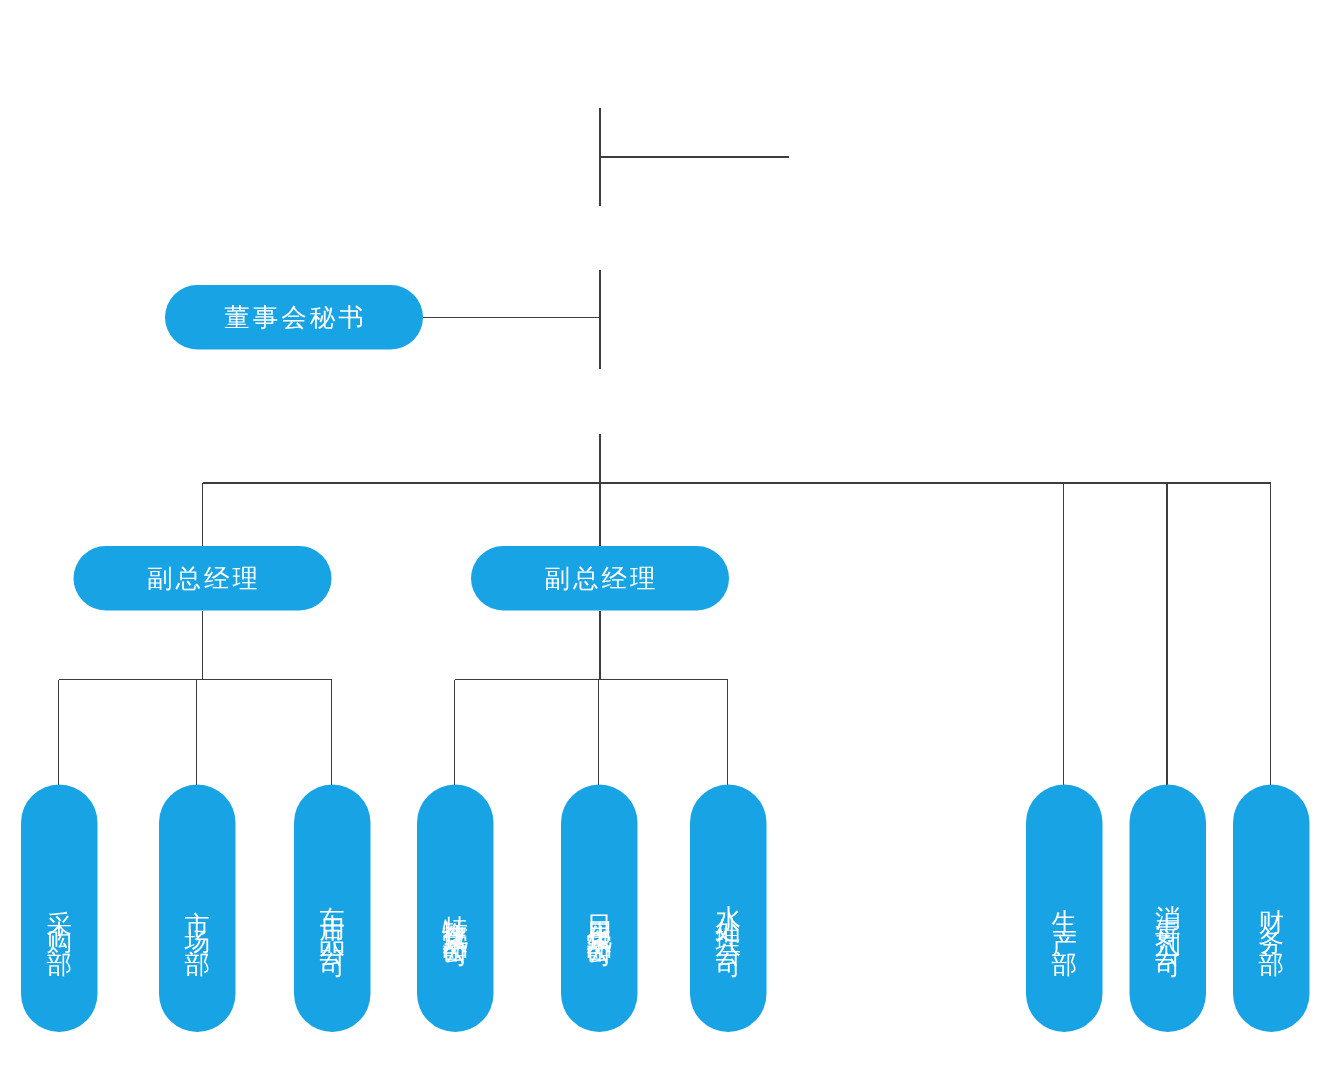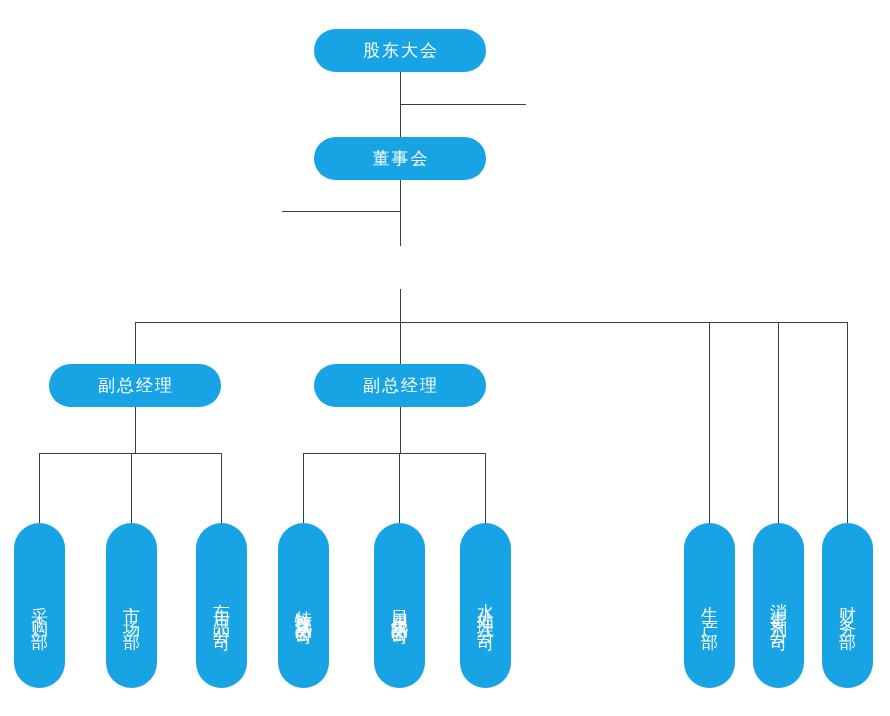--- a/index.html
+++ b/index.html
@@ -97,29 +97,26 @@
     <line x1="131" y1="453" x2="131" y2="523"></line>
     <line x1="221" y1="453" x2="221" y2="523"></line>
 
     <line x1="400" y1="407" x2="400" y2="453"></line>
     <line x1="303" y1="453" x2="485" y2="453"></line>
     <line x1="303" y1="453" x2="303" y2="523"></line>
     <line x1="399" y1="453" x2="399" y2="523"></line>
     <line x1="485" y1="453" x2="485" y2="523"></line>
   </svg>
 
-  <div class="node hnode" style="left:314px; top:29px;">
-    <span class="hlabel">股东大会</span>
-  </div>
 
 
-  <div class="node hnode" style="left:314px; top:137px;">
-    <span class="hlabel">董事会</span>
+
+  <div class="node hnode" style="left:110px; top:190px;">
+    <span class="hlabel">董事会秘书</span>
   </div>
-
 
 
   <div class="node hnode" style="left:49px; top:364px;">
     <span class="hlabel">副总经理</span>
   </div>
 
   <div class="node hnode" style="left:314px; top:364px;">
     <span class="hlabel">副总经理</span>
   </div>
 

